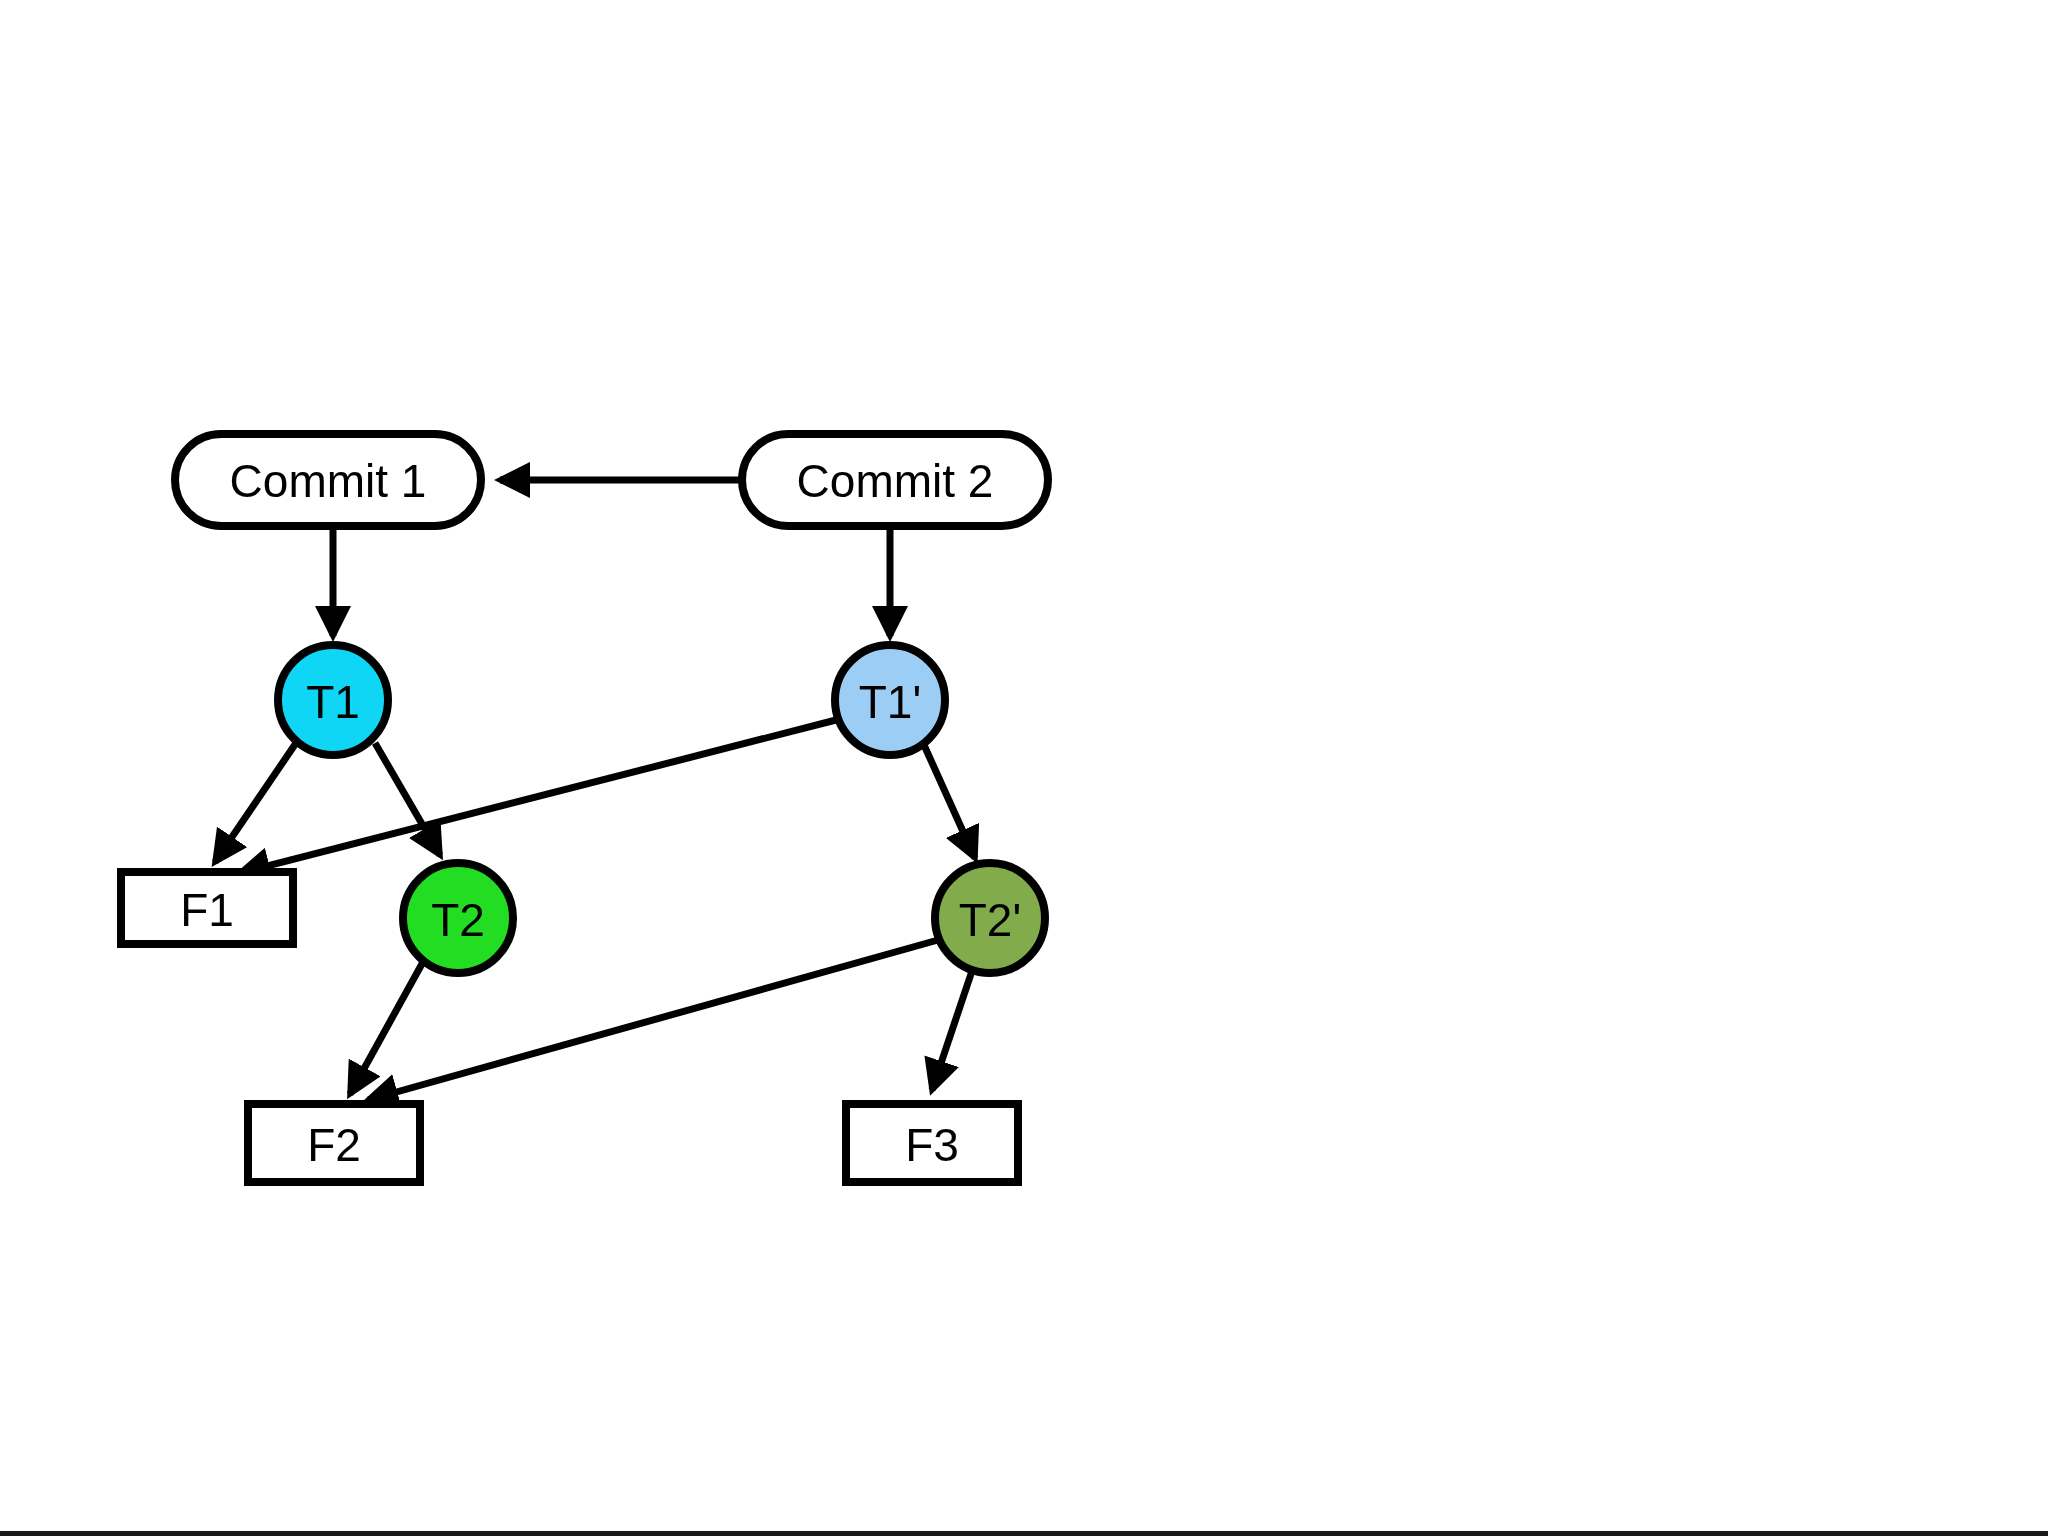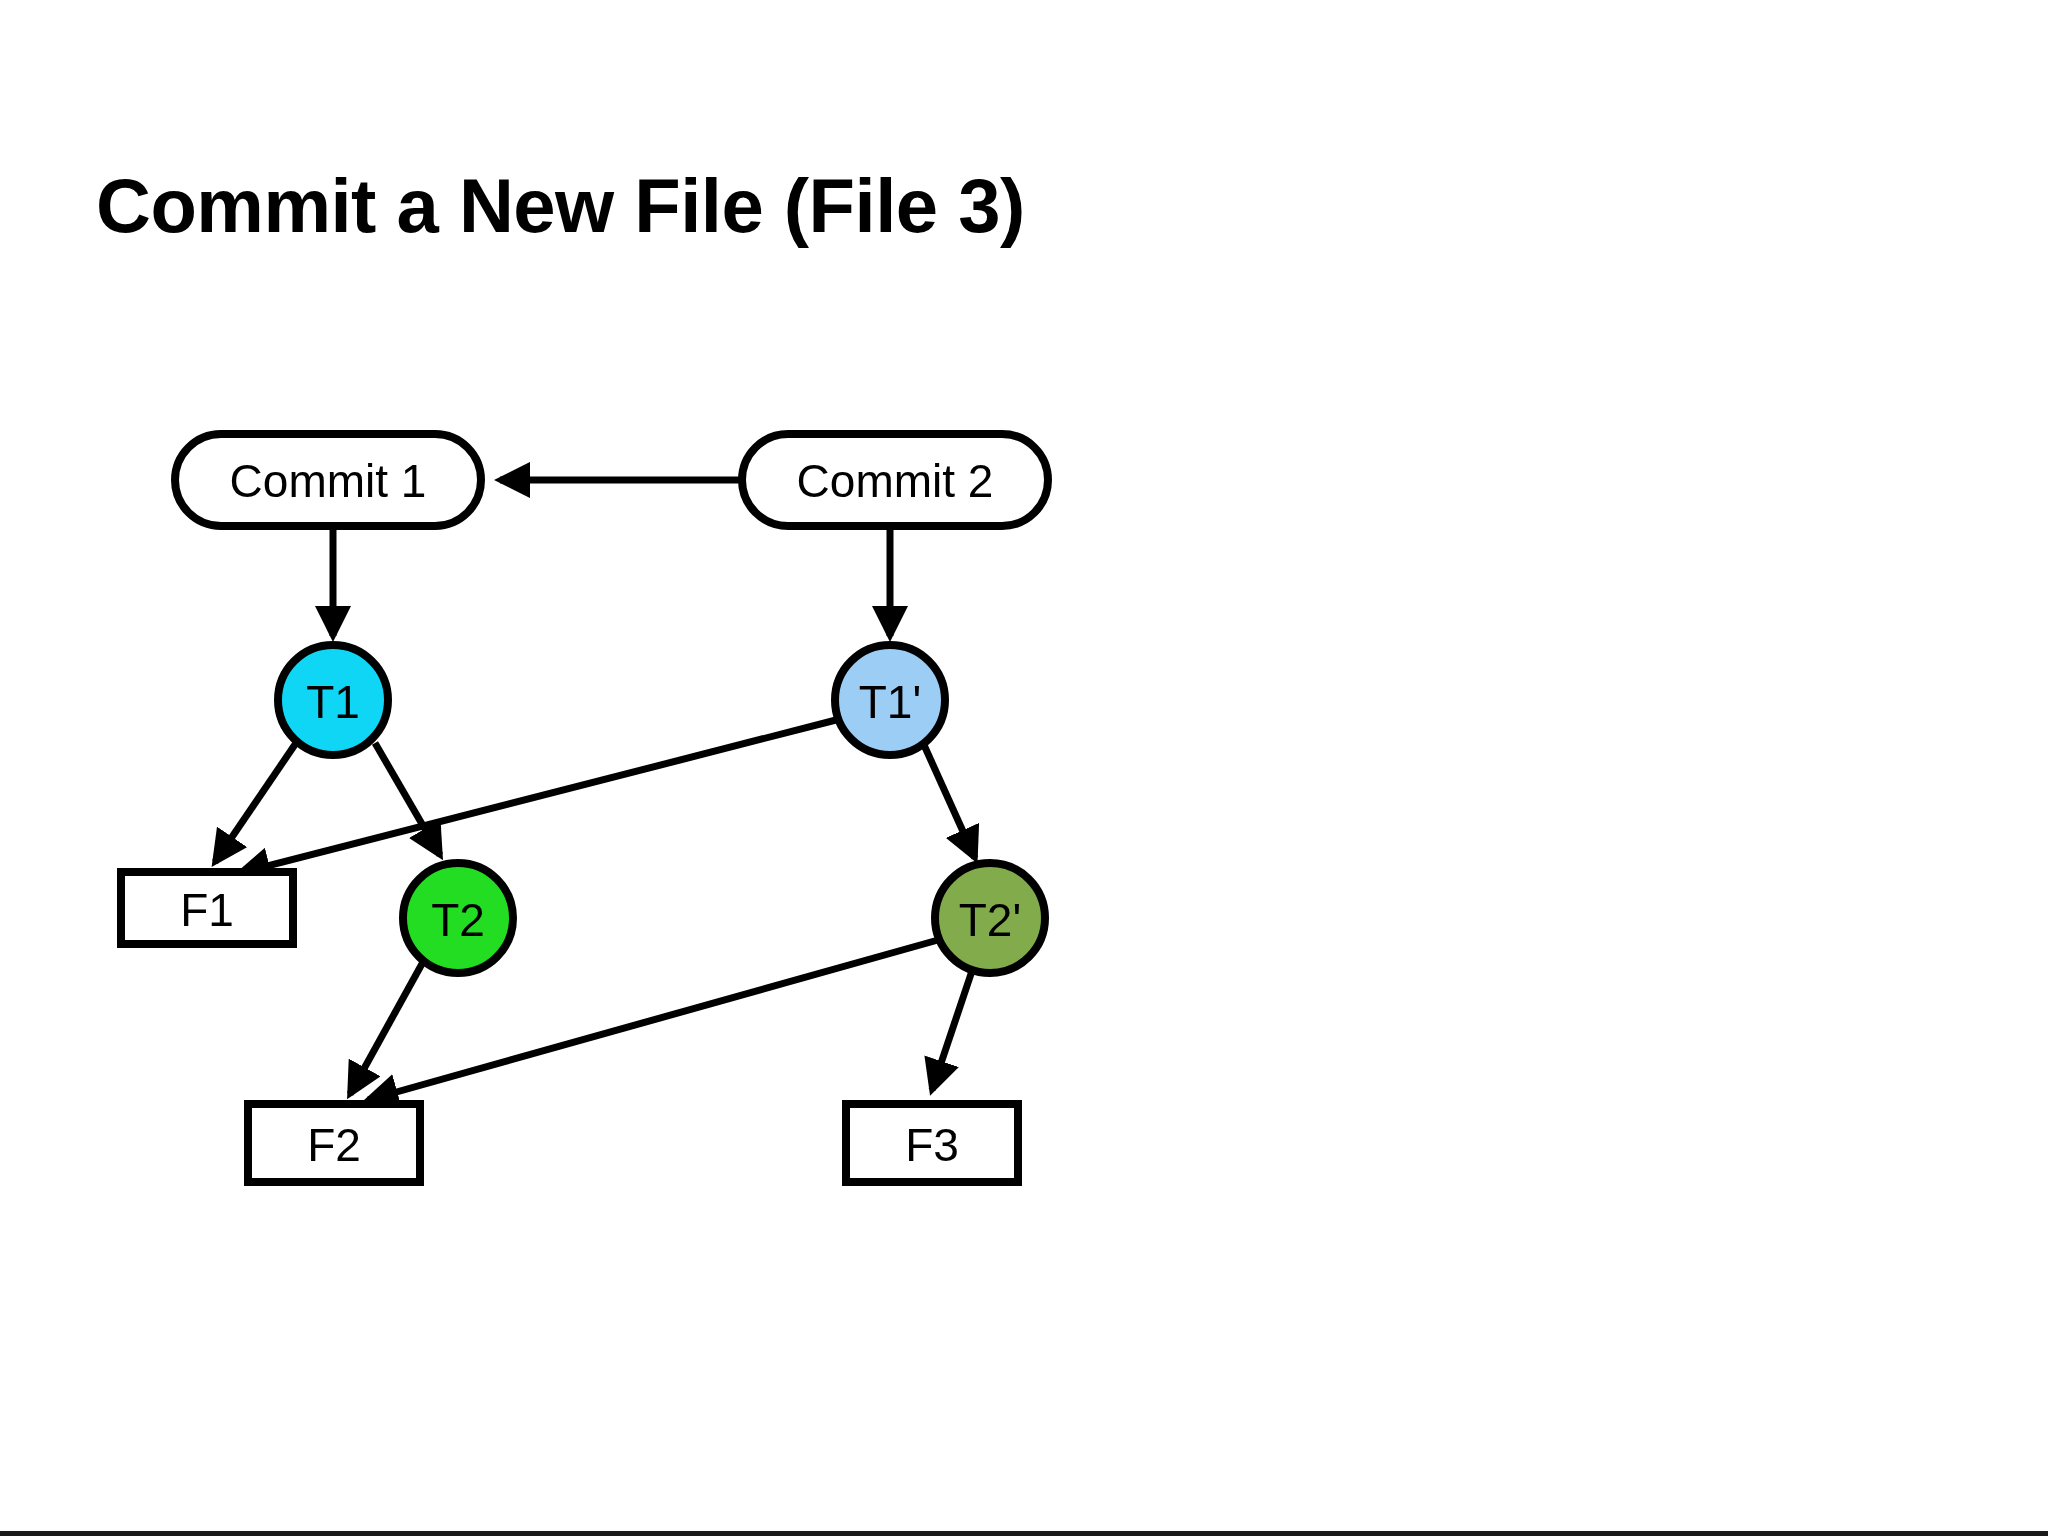--- a/index.html
+++ b/index.html
@@ -80,21 +80,20 @@
     width: 2048px;
     height: 5px;
     background: #1a1a1a;
   }
 </style>
 </head>
 <body>
 
 <div id="slide" style="background: rgb(255, 255, 255);">
 
-  <div id="slide-title">Commit a New File (File 3)</div>
 
   <div id="diagram-canvas">
     <svg id="diagram-svg" viewBox="0 0 2048 1536" xmlns="http://www.w3.org/2000/svg">
 
       <defs>
         <marker id="arrowhead" viewBox="0 0 12 12" refX="10" refY="6" markerWidth="5.2" markerHeight="5.2" orient="auto-start-reverse">
           <path d="M 0 0 L 12 6 L 0 12 z" fill="#000000"></path>
         </marker>
       </defs>
 

